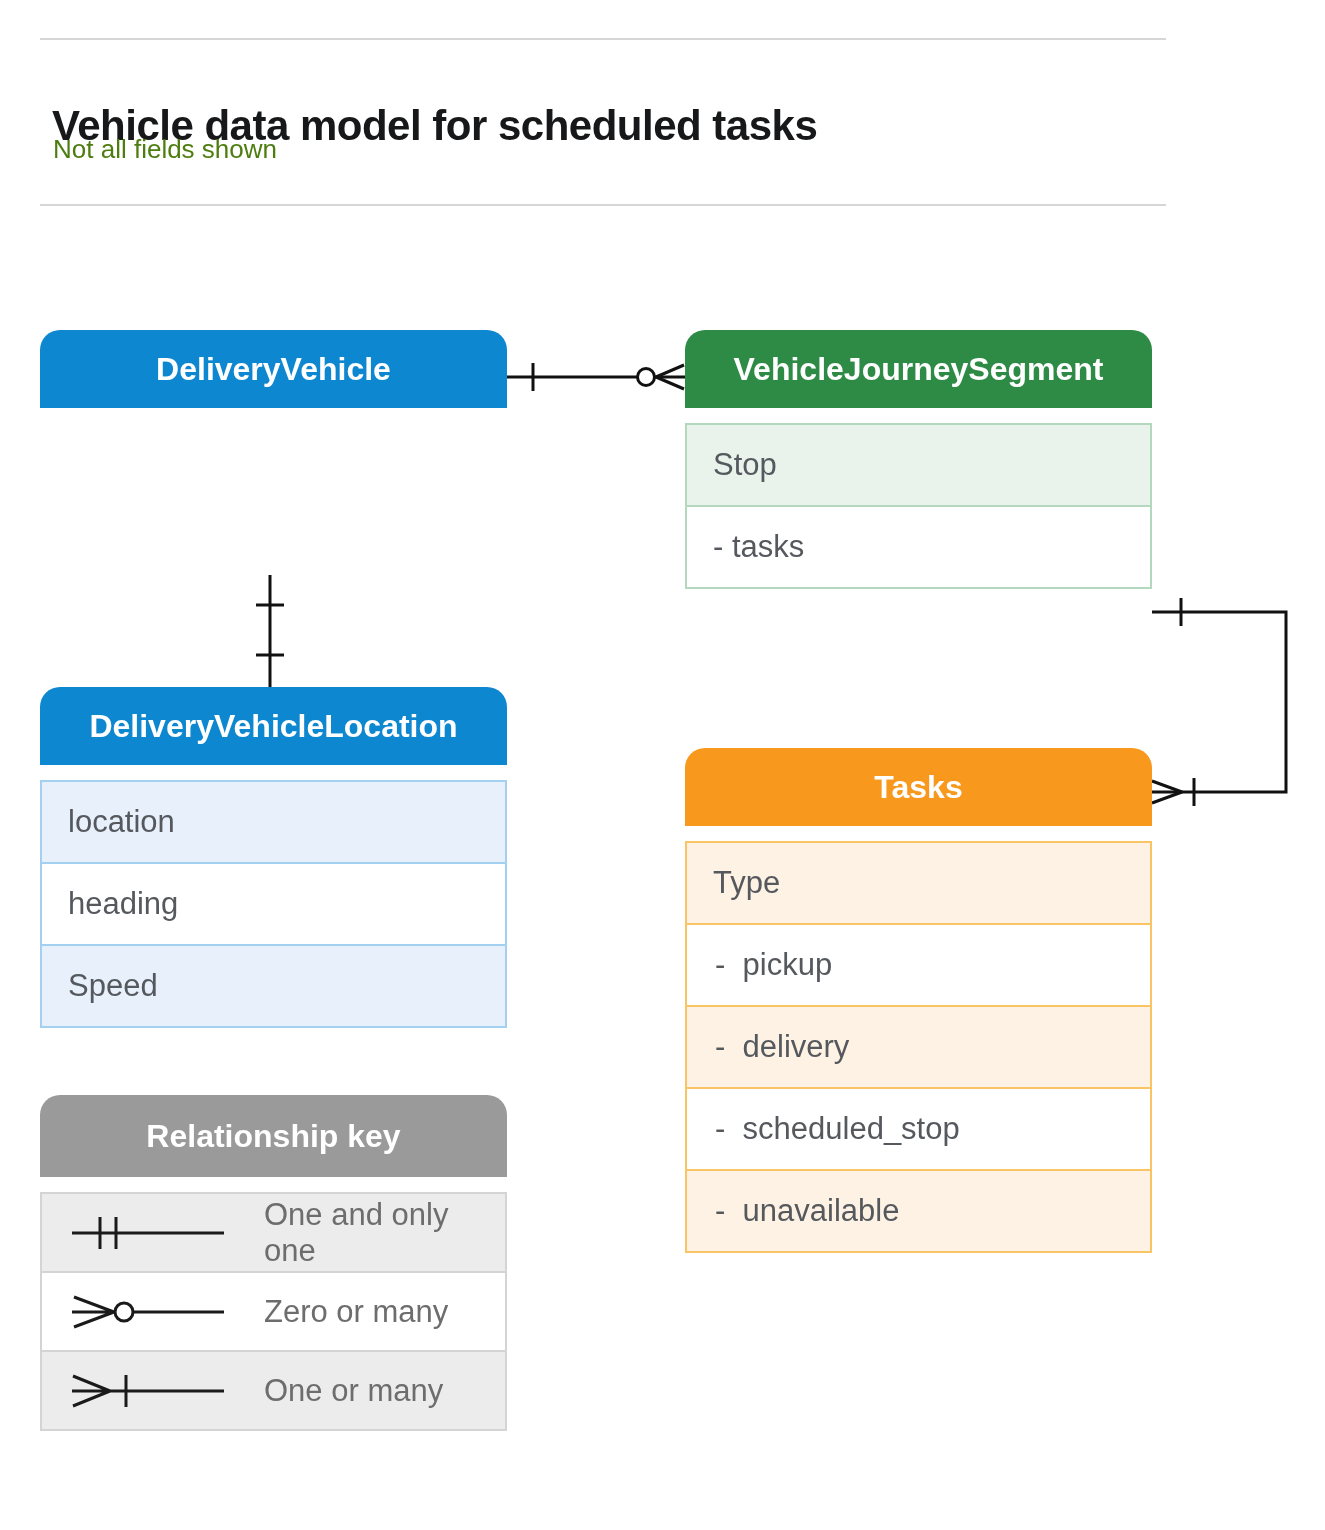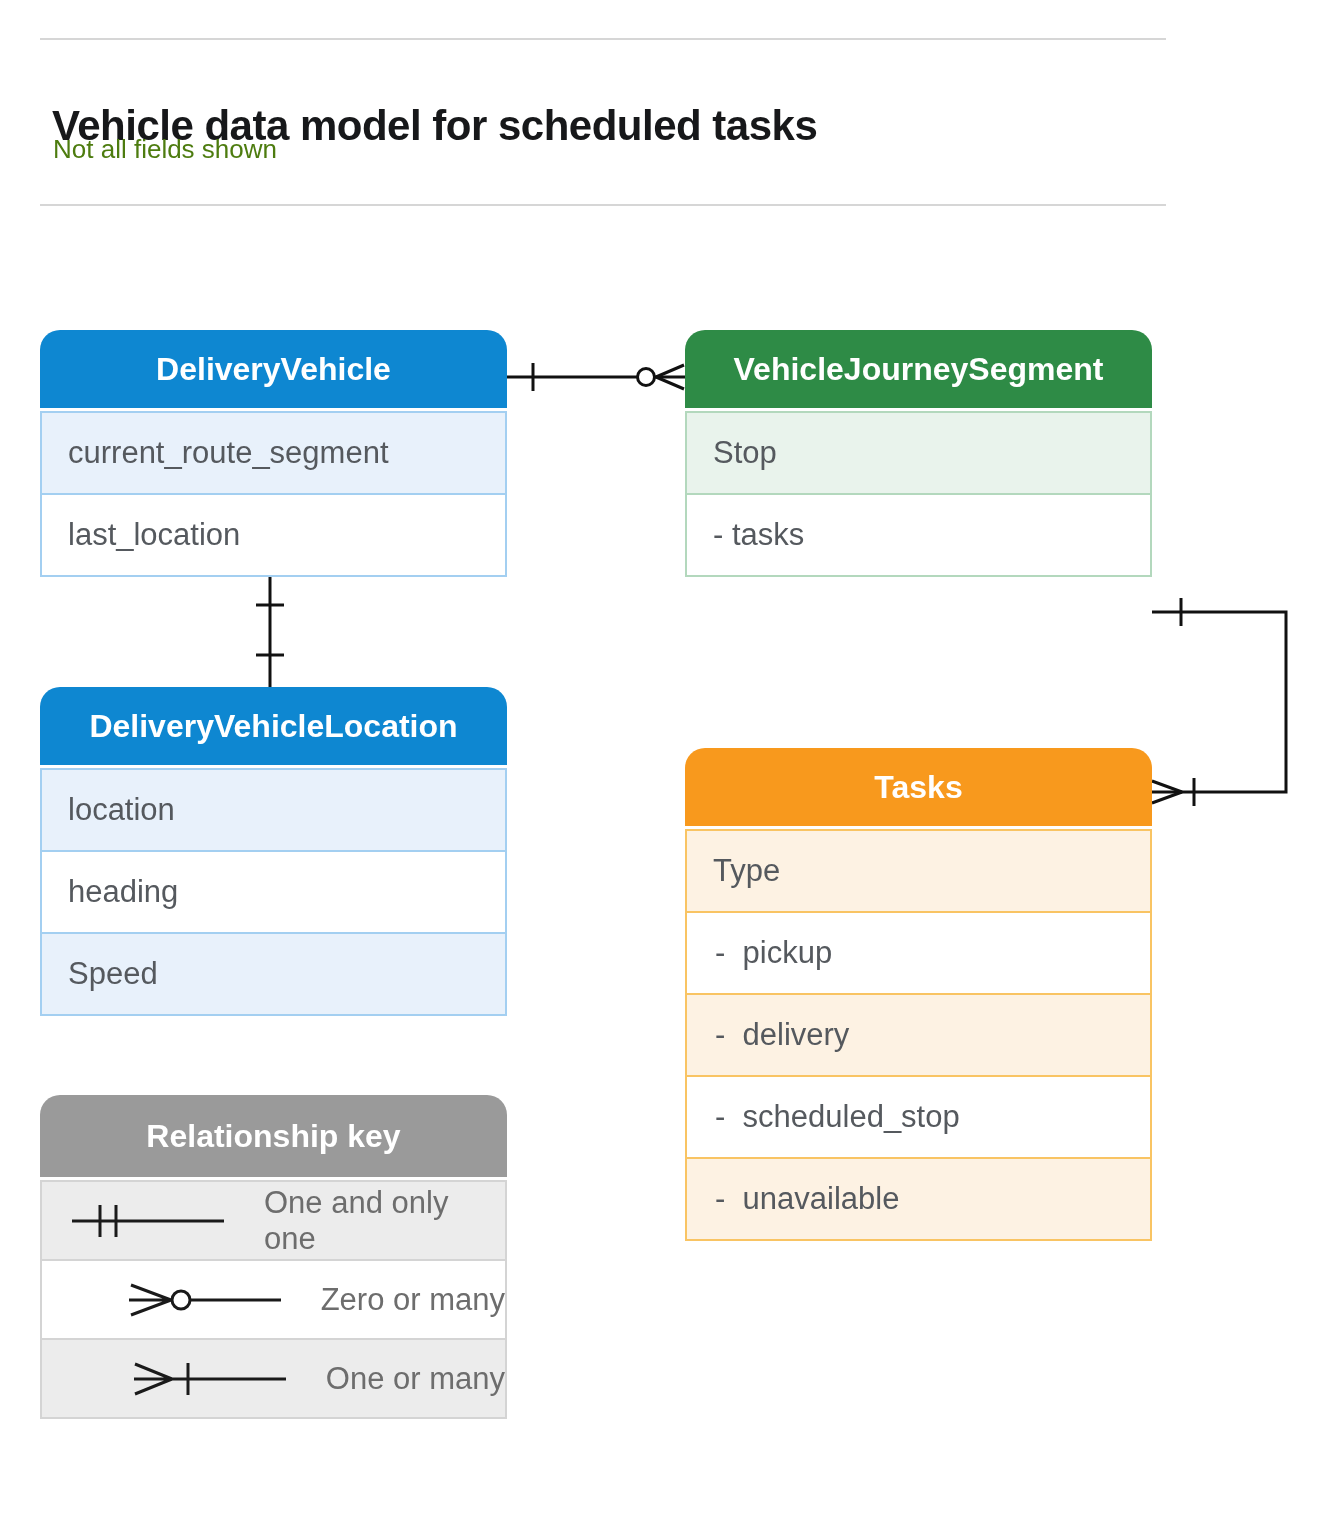--- a/index.html
+++ b/index.html
@@ -15,21 +15,21 @@
     font-size:42px;font-weight:700;color:#17181a;letter-spacing:-0.5px;
   }
   .page-subtitle{
     position:absolute;left:53px;top:134px;
     font-size:26px;font-weight:400;color:#4d7c0f;
   }
 
   
   .entity{position:absolute;width:467px;}
   .entity-header{
-    height:78px;border-radius:20px 20px 0 0;margin-bottom:3px;
+    height:78px;border-radius:20px 20px 0 0;margin-bottom:15px;
     color:#ffffff;font-size:32px;font-weight:700;
     display:flex;align-items:center;justify-content:center;
   }
   .entity-rows{border:2px solid var(--border);background:#ffffff;}
   .entity-row{
     height:80px;display:flex;align-items:center;
     padding-left:26px;font-size:31px;color:#55595e;white-space:pre;
   }
   .entity-row + .entity-row{border-top:2px solid var(--border);}
   .entity-row:nth-child(odd){background:var(--tint);}
@@ -45,21 +45,21 @@
   .entity.gray  .entity-header{background:#9a9a9a;text-align:right;}
 
   #delivery-vehicle{left:40px;top:330px;}
   #vehicle-journey-segment{left:685px;top:330px;}
   #delivery-vehicle-location{left:40px;top:687px;}
   #tasks-entity{left:685px;top:748px;}
   #relationship-key{left:40px;top:1095px;}
   #relationship-key .entity-header{height:82px;}
 
   
-  .legend-row{height:77px;display:flex;align-items:center;white-space:normal;justify-content:flex-end;}
+  .legend-row{height:77px;display:flex;align-items:center;white-space:normal;}
   .legend-symbol{width:170px;height:56px;flex:none;}
   .legend-label{margin-left:26px;font-size:31px;color:#6d6d6d;}
 
   
   #connector-overlay{
     position:absolute;left:0;top:0;width:1325px;height:1530px;
     pointer-events:none;
   }
   #connector-overlay path, #connector-overlay line{
     stroke:#111111;stroke-width:3;fill:none;
@@ -94,24 +94,20 @@
   <g>
     <path d="M1152 612 H1286 V792 H1152"></path>
     <path d="M1181 598 V626"></path>
     <path d="M1194 778 V806"></path>
     <path d="M1182 792 L1152 781 M1182 792 L1152 803"></path>
   </g>
 </svg>
 
 <div class="entity blue" id="delivery-vehicle">
   <div class="entity-header">DeliveryVehicle</div>
-  <div class="entity-rows">
-    <div class="entity-row">current_route_segment</div>
-    <div class="entity-row">last_location</div>
-  </div>
 </div>
 
 <div class="entity green" id="vehicle-journey-segment">
   <div class="entity-header">VehicleJourneySegment</div>
   <div class="entity-rows">
     <div class="entity-row">Stop</div>
     <div class="entity-row">- tasks</div>
   </div>
 </div>
 

